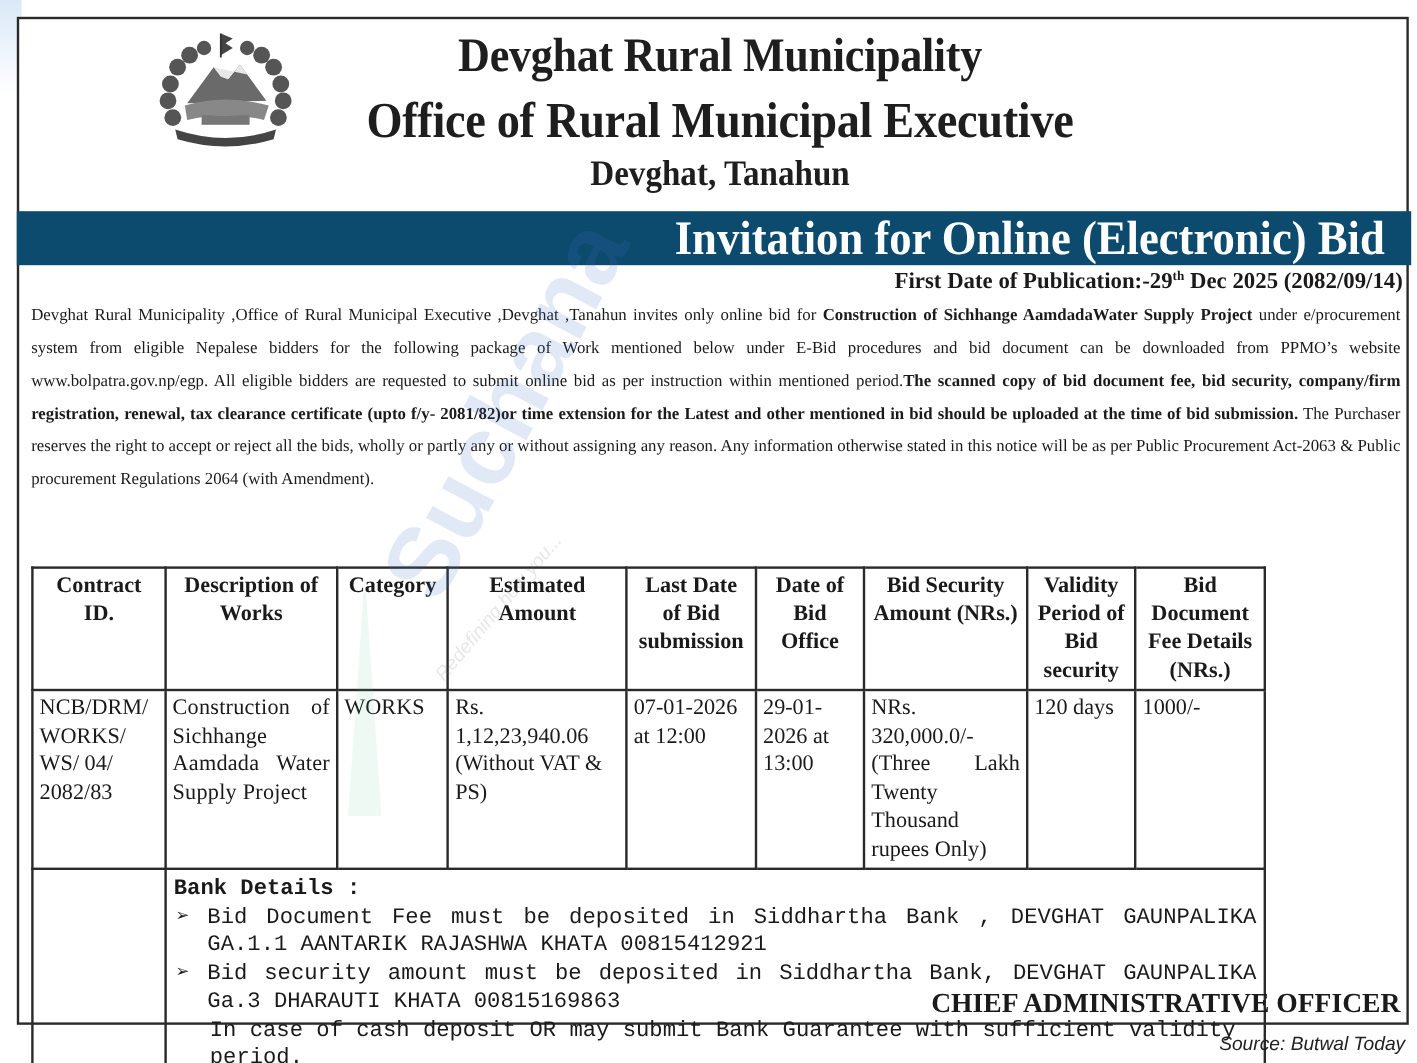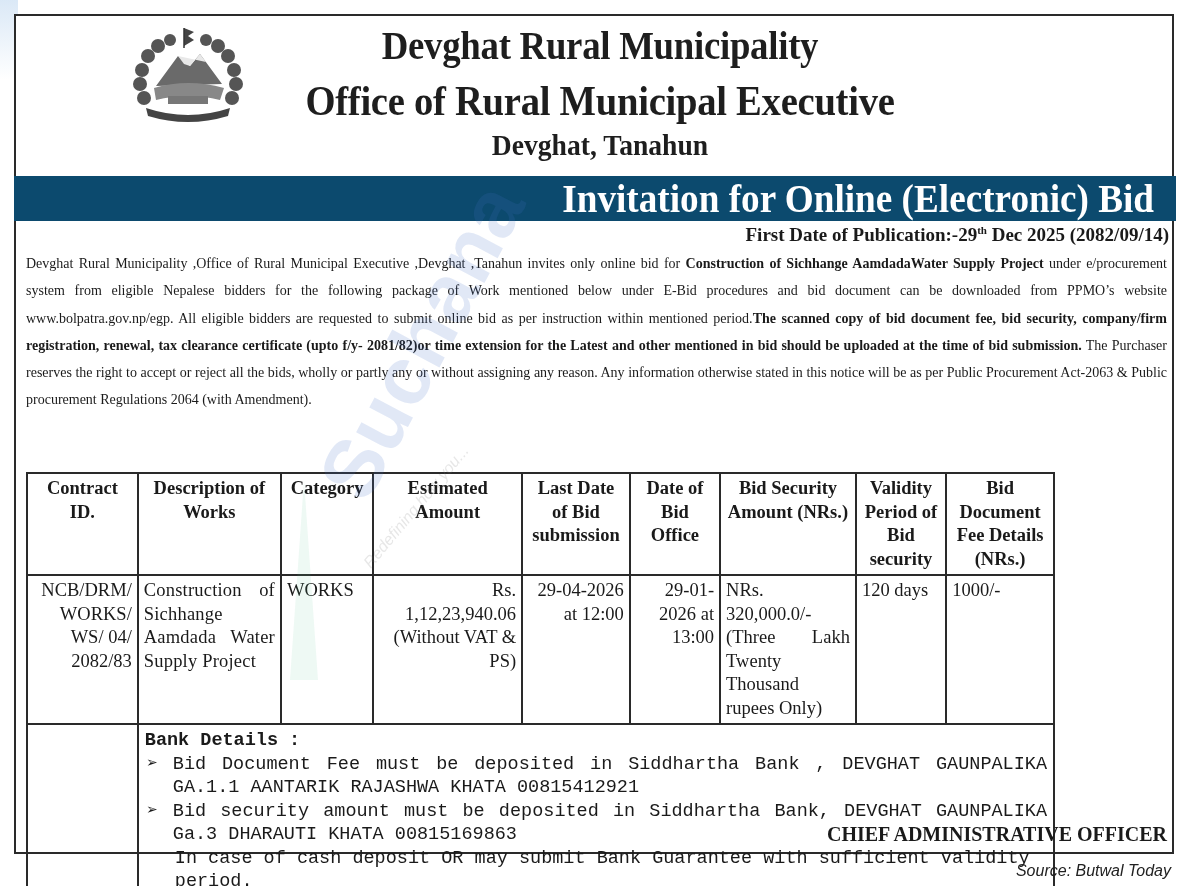--- a/index.html
+++ b/index.html
@@ -35,30 +35,30 @@
   }
   table.bid {
     position: absolute; left: 26px; top: 472px; width: 1029px;
     border-collapse: collapse; font-size: 18.5px; line-height: 23.5px; border-radius: 24px;
   }
   table.bid th, table.bid td {
     border: 2px solid #2a2a2a; vertical-align: top; padding: 3px 5px;
   }
   table.bid th { font-weight: bold; text-align: center; height: 94px; }
   table.bid td { height: 94px; }
-  .c { text-align: right; }
+  .c { text-align: left; }
   .jl { text-align: justify; }
   .bank td.bank-cell { height: 144px; padding: 4px 6px; font-family: Liberation Mono, monospace; }
   .bank-title { font-weight: bold; }
   .bullet-row { display: flex; text-align: justify; }
   .bullet-row .arr { width: 26px; flex: none; padding-left: 2px; }
   .bullet-row .txt { flex: 1; text-align: justify; }
   .cash-note { padding-left: 30px; }
   .signature {
-    position: absolute; right: 14px; top: 823px; font-weight: bold; font-size: 20px;
+    position: absolute; right: 14px; top: 823px; font-weight: bold; font-size: 23px;
   }
   .source {
     position: absolute; right: 10px; top: 862px; font-style: italic;
     font-family: "Liberation Sans", "DejaVu Sans", sans-serif; font-size: 16px; color: #222;
   }
   .wm {
     position: absolute; pointer-events: none;
     font-family: "Liberation Sans", "DejaVu Sans", sans-serif;
   }
   .wm-main {
@@ -150,21 +150,21 @@
       <th>Validity Period of Bid security</th>
       <th>Bid Document Fee Details (NRs.)</th>
     </tr>
   </thead>
   <tbody>
     <tr>
       <td class="c">NCB/DRM/ WORKS/ WS/ 04/ 2082/83</td>
       <td class="jl" style="letter-spacing:0.2px">Construction of Sichhange Aamdada Water Supply Project</td>
       <td>WORKS</td>
       <td class="c">Rs. 1,12,23,940.06 (Without VAT &amp; PS)</td>
-      <td class="c">29-04-2026 at 12:00</td>
+      <td class="c">07-01-2026 at 12:00</td>
       <td class="c">29-01-2026 at 13:00</td>
       <td class="jl">NRs. 320,000.0/- (Three Lakh Twenty Thousand rupees Only)</td>
       <td>120 days</td>
       <td>1000/-</td>
     </tr>
     <tr class="bank">
       <td></td>
       <td class="bank-cell" colspan="8">
         <div class="bank-title">Bank Details :</div>
         <div class="bullet-row">

